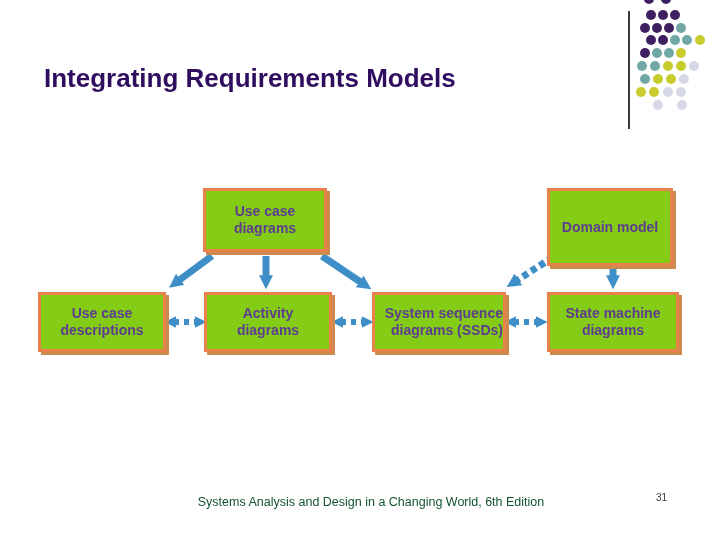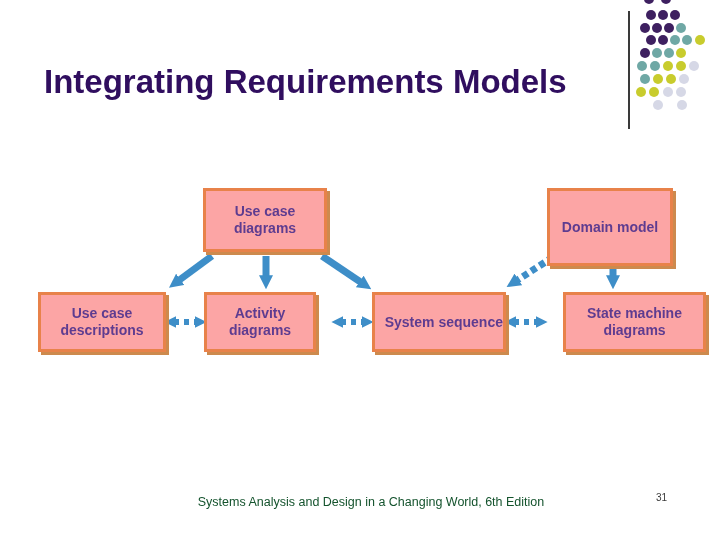--- a/index.html
+++ b/index.html
@@ -7,21 +7,21 @@
     position: relative;
     width: 720px; height: 540px;
     background: #ffffff;
     overflow: hidden;
     font-family: "Liberation Sans", sans-serif;
   }
   .title {
     position: absolute;
     left: 44px; top: 63px;
     margin: 0;
-    font-size: 33px;
+    font-size: 26px;
     font-weight: bold;
     color: var(--title-text, #300e5f);
     white-space: nowrap;
   }
   .vline {
     position: absolute;
     left: 628px; top: 11px;
     width: 2px; height: 118px;
     background: #3a3a3a;
   }
@@ -31,39 +31,39 @@
     border-radius: 50%;
   }
   .arrows {
     position: absolute;
     left: 0; top: 0;
     pointer-events: none;
   }
   .box {
     position: absolute;
     box-sizing: border-box;
-    background: #fca5a5;
+    background: #84cc16;
     border: 3px solid var(--box-border, #e8824a);
     box-shadow: 3px 3px 0 var(--box-shadow, #cd8a4e);
     color: var(--box-text, #5e3c90);
     font-size: 14px;
     font-weight: bold;
     line-height: 17px;
     text-align: center;
     display: flex;
     flex-direction: column;
     justify-content: center;
     align-items: center;
   }
   .box-ucd  { left: 203px; top: 188px; width: 124px; height: 64px; }
   .box-dm   { left: 547px; top: 188px; width: 126px; height: 78px; }
   .box-desc { left: 38px;  top: 292px; width: 128px; height: 60px; }
-  .box-act  { left: 204px; top: 292px; width: 112px; height: 60px; }
+  .box-act  { left: 204px; top: 292px; width: 128px; height: 60px; }
   .box-ssd  { left: 372px; top: 292px; width: 134px; height: 60px; align-items: flex-end; }
-  .box-sm   { left: 547px; top: 292px; width: 143px; height: 60px; margin-left: 16px; }
+  .box-sm   { left: 547px; top: 292px; width: 132px; height: 60px; }
   .footer {
     position: absolute;
     left: 0; top: 495px;
     width: 720px;
     text-align: center;
     font-size: 12.5px;
     color: #14532d;
     margin-left: 11px;
   }
   .page-number {
@@ -146,20 +146,21 @@
   <div class="box box-desc">
     <span>Use case</span>
     <span>descriptions</span>
   </div>
   <div class="box box-act">
     <span>Activity</span>
     <span>diagrams</span>
   </div>
   <div class="box box-ssd">
     <span>System sequence</span>
+    <span>diagrams (SSDs)</span>
   </div>
   <div class="box box-sm">
     <span>State machine</span>
     <span>diagrams</span>
   </div>
 
   <div class="footer">
     <span>Systems Analysis and Design in a Changing World, 6th Edition</span>
   </div>
   <div class="page-number">31</div>

